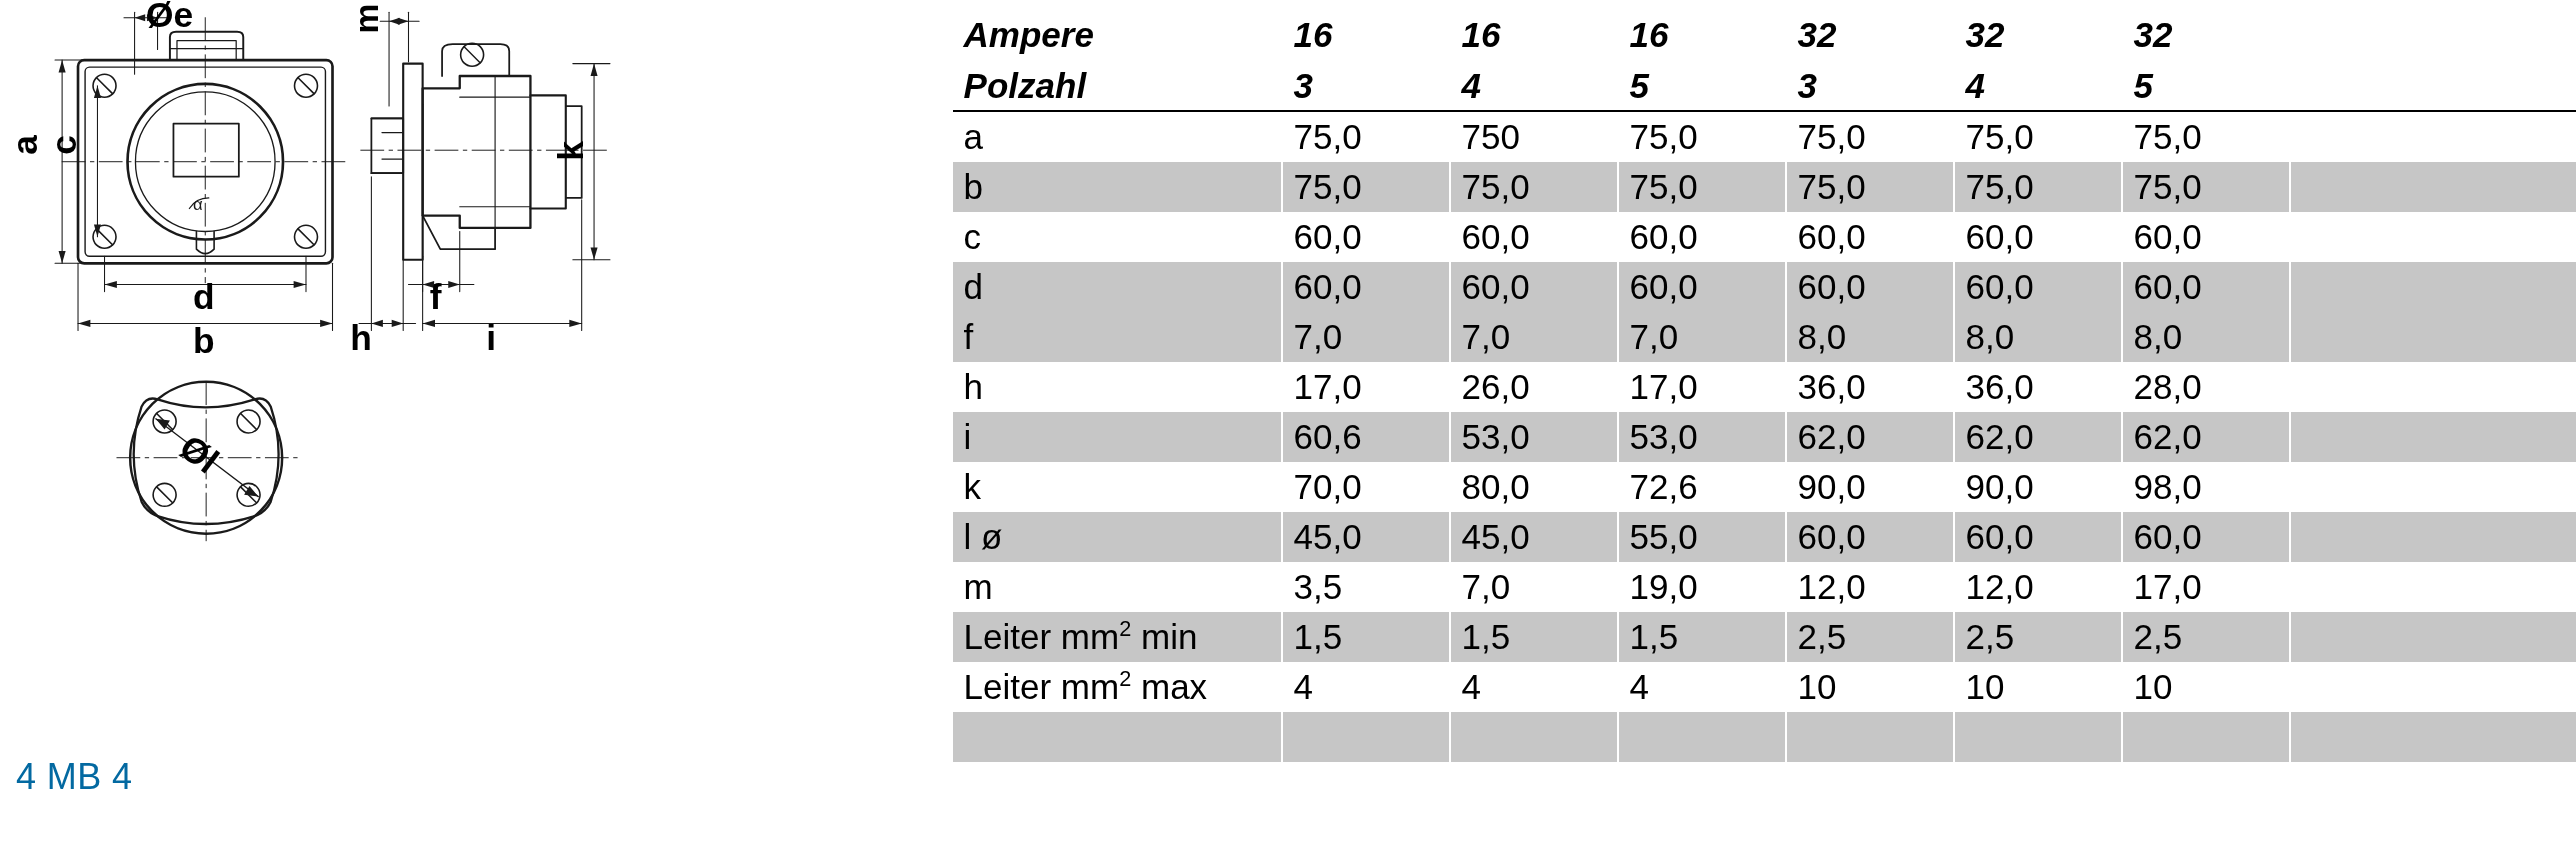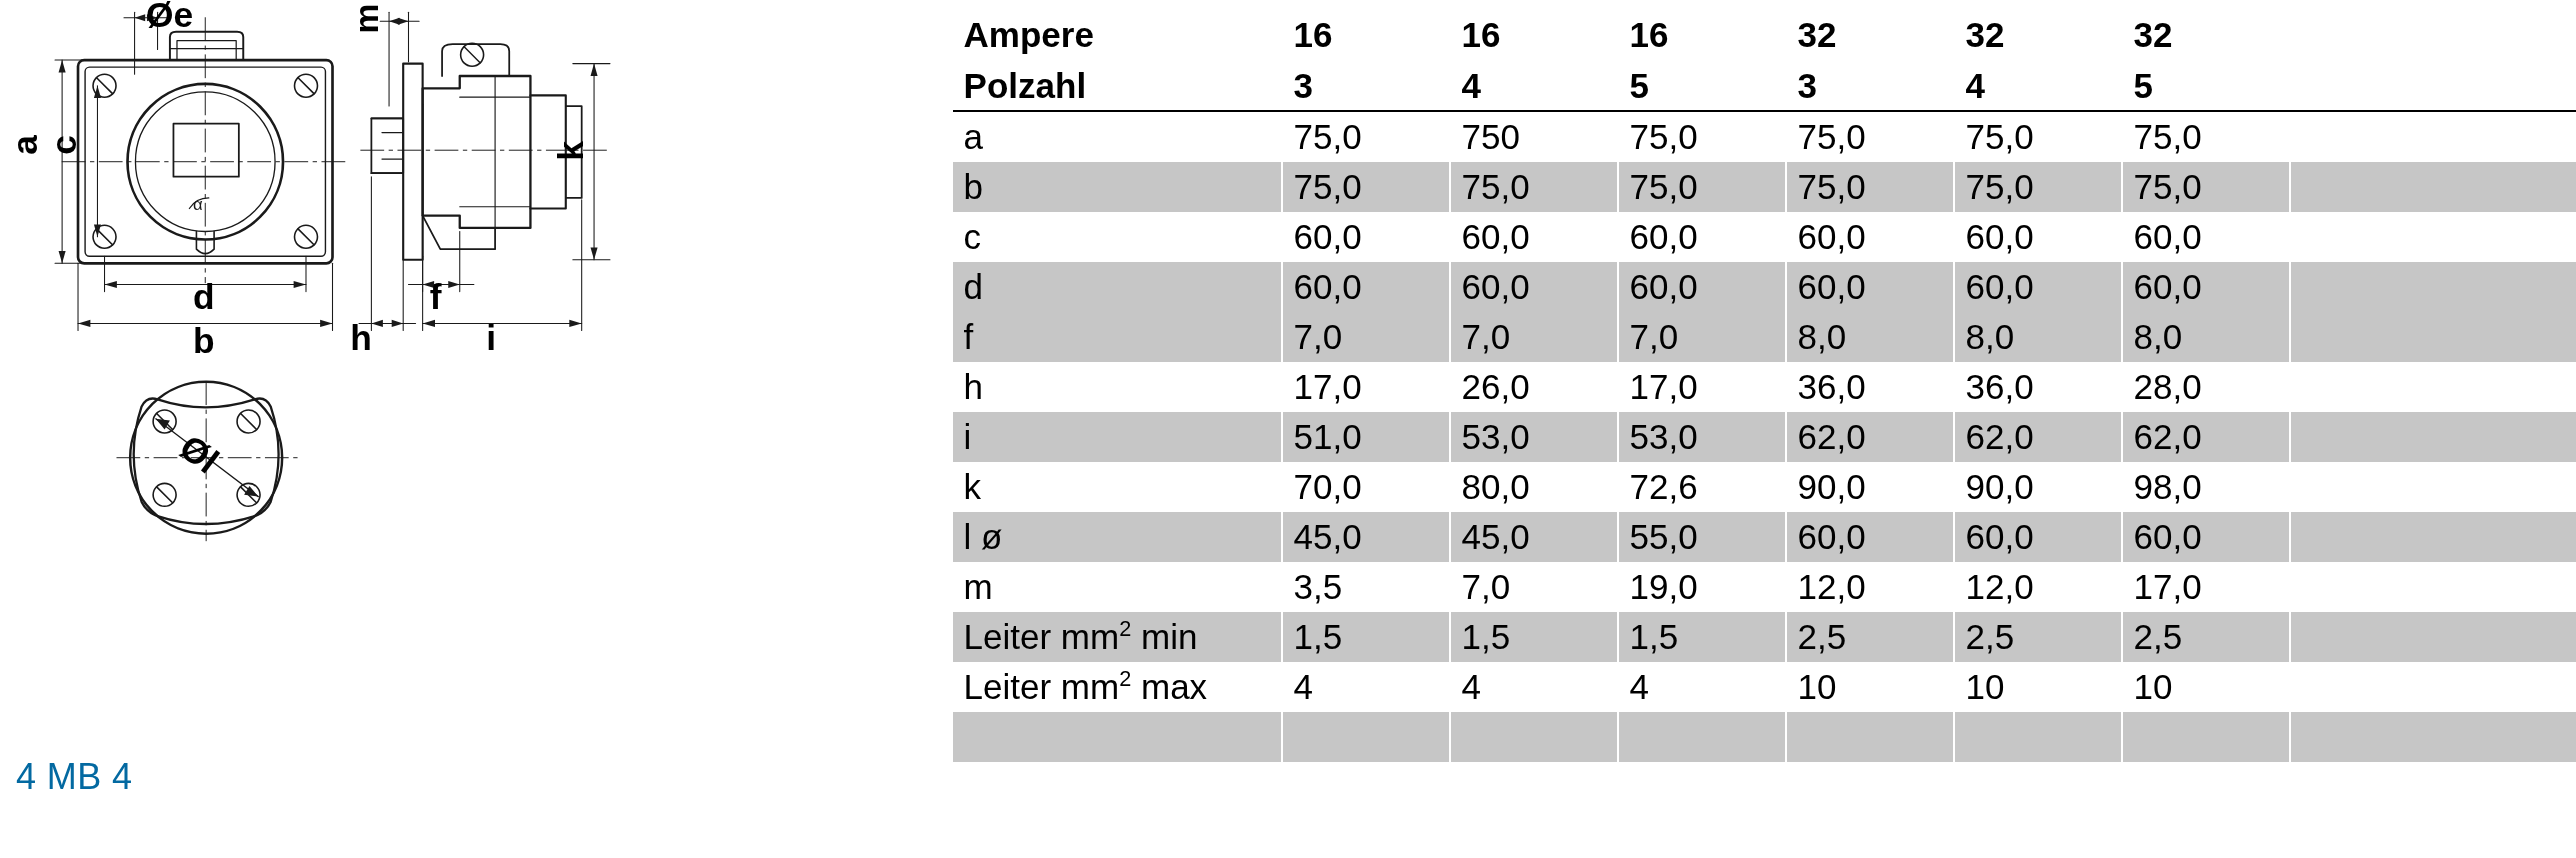--- a/index.html
+++ b/index.html
@@ -71,20 +71,21 @@
     white-space: nowrap;
     overflow: hidden;
   }
   table.spec td:first-child, table.spec th:first-child {
     border-left: none;
   }
   tr.head th {
     font-weight: bold;
     height: 48px;
     padding-bottom: 0;
+    font-style: italic;
   }
   tr.head.first th { padding-top: 8.8px; height: 53px; }
   tr.shade td { background: #c6c6c6; }
   tr.plain td { background: #ffffff; }
   tr.blank td { height: 50px; }
   .hdr-sep {
     border-bottom: 2.7px solid #000;
   }
   .label-cell { padding-left: 14px; }
   sup { font-size: 0.62em; vertical-align: super; line-height: 0; }
@@ -378,21 +379,21 @@
             <td>17,0</td>
             <td>26,0</td>
             <td>17,0</td>
             <td>36,0</td>
             <td>36,0</td>
             <td>28,0</td>
             <td></td>
           </tr>
           <tr class="shade">
             <td class="label-cell">i</td>
-            <td>51,0</td>
+            <td>60,6</td>
             <td>53,0</td>
             <td>53,0</td>
             <td>62,0</td>
             <td>62,0</td>
             <td>62,0</td>
             <td></td>
           </tr>
           <tr class="plain">
             <td class="label-cell">k</td>
             <td>70,0</td>

